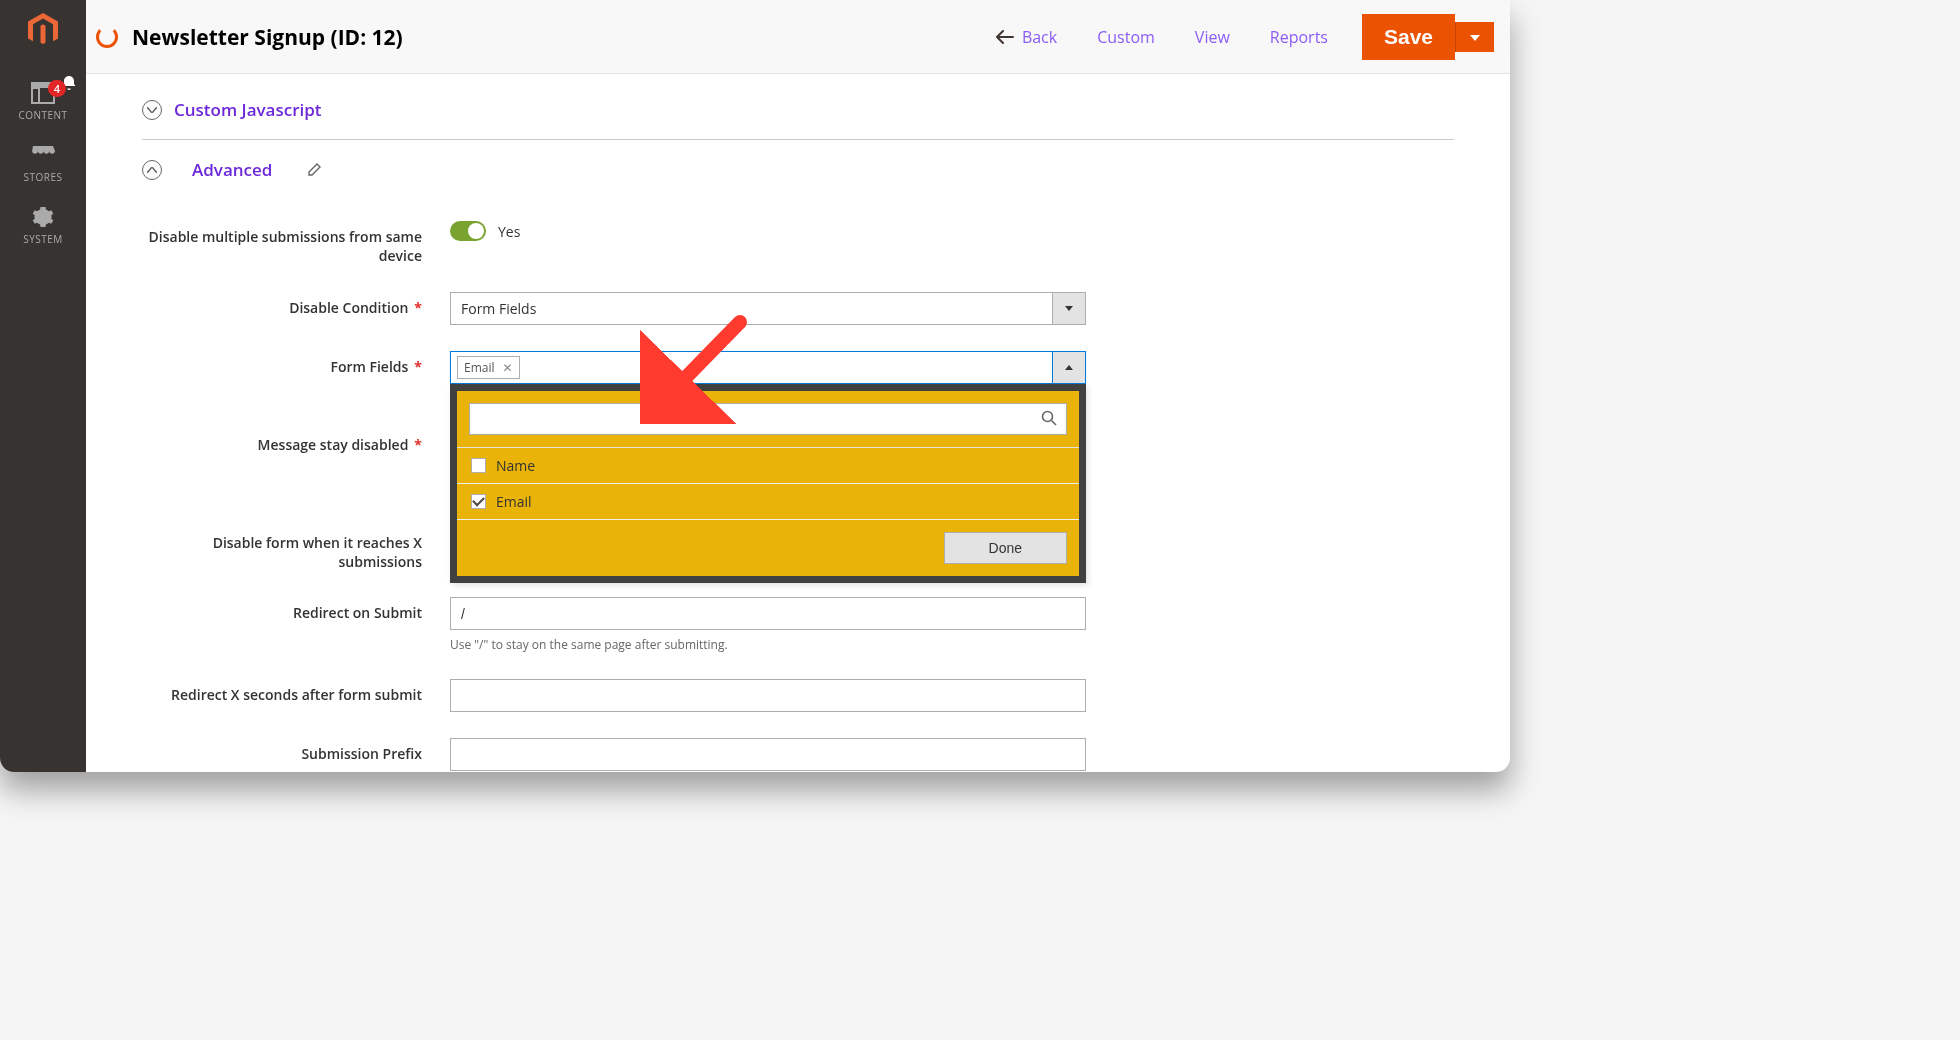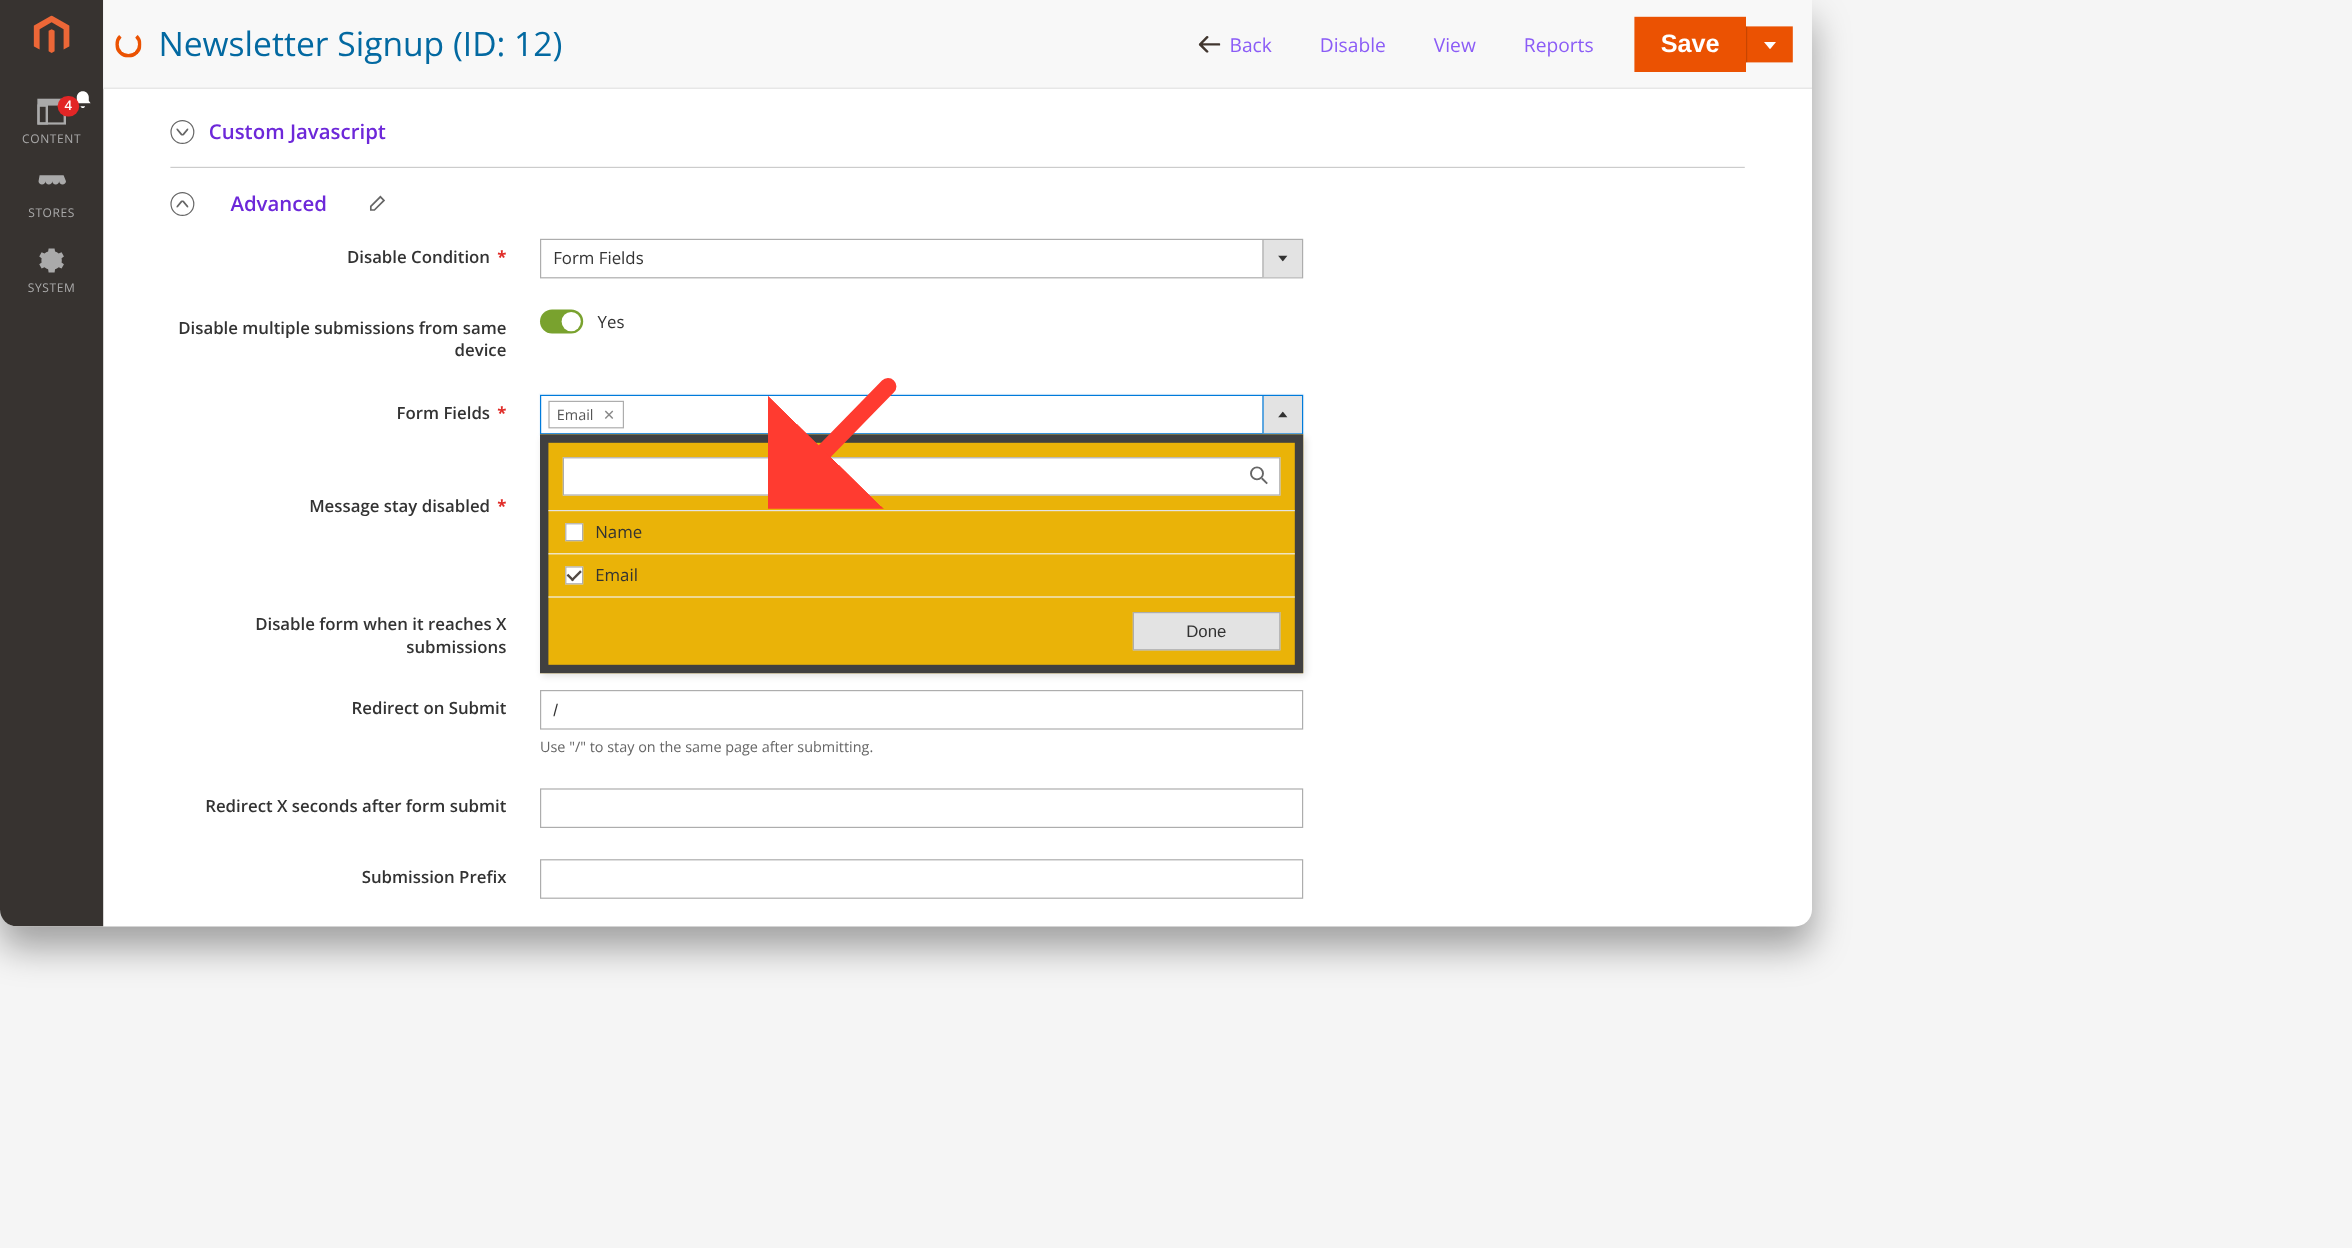--- a/index.html
+++ b/index.html
@@ -81,23 +81,23 @@
     padding: 0 16px 0 10px;
   }
   .spinner {
     width: 22px; height: 22px;
     border: 3px solid #eb5202;
     border-top-color: transparent;
     border-radius: 50%;
     margin-right: 14px;
   }
   .page-title {
-    font-size: 28px;
-    font-weight: 400;
-    color: #0369a1;
+    font-size: 21px;
+    font-weight: 700;
+    color: #000000;
     flex: 1;
   }
   .header-actions {
     display: flex;
     align-items: center;
     gap: 0;
   }
   .header-actions .text-action {
     font-size: 16px;
     color: #8b5cf6;
@@ -384,21 +384,21 @@
     <div class="spinner"></div>
     <div class="page-title">Newsletter Signup (ID: 12)</div>
     <div class="header-actions">
       <div class="text-action">
         <svg width="18" height="14" viewBox="0 0 18 14">
             <path d="M7 1L1 7l6 6M1 7h16" stroke="#41362f" stroke-width="2" fill="none" stroke-linecap="round"></path>
           </svg>
         <span>Back</span>
       </div>
       <div class="text-action">
-          <span>Disable</span>
+          <span>Custom</span>
         </div>
       <div class="text-action">
           <span>View</span>
         </div>
       <div class="text-action">
           <span>Reports</span>
         </div>
       <button class="save-btn">Save</button>
       <div class="save-caret">
         <svg width="10" height="6" viewBox="0 0 10 6">
@@ -424,42 +424,42 @@
         <svg width="10" height="6" viewBox="0 0 10 6">
             <path d="M0 6l5-6 5 6" stroke="#666" stroke-width="1.5" fill="none"></path>
           </svg>
       </span>
       <span class="fieldset-title">Advanced</span>
       <span class="pencil-icon">
         <svg width="14" height="14" viewBox="0 0 14 14">
             <path d="M1 10l8-8 3 3-8 8H1v-3z" fill="none" stroke="#666" stroke-width="1.4"></path>
           </svg>
       </span>
+    </div>
+
+    <div class="form-row" style="margin-top:22px;">
+      <div class="form-label">Disable multiple submissions from same device</div>
+      <div class="form-control">
+        <div class="toggle">
+          <span class="toggle-switch"></span>
+          <span class="toggle-label">Yes</span>
+        </div>
+      </div>
     </div>
 
     <div class="form-row">
       <div class="form-label"><span>Disable Condition</span><span class="req">*</span></div>
       <div class="form-control">
         <div class="select-box">
           <span>Form Fields</span>
           <span class="select-caret">
             <svg width="8" height="5" viewBox="0 0 8 5">
                 <path d="M0 0l4 5 4-5z" fill="#333"></path>
               </svg>
           </span>
-        </div>
-      </div>
-    </div>
-
-    <div class="form-row" style="margin-top:22px;">
-      <div class="form-label">Disable multiple submissions from same device</div>
-      <div class="form-control">
-        <div class="toggle">
-          <span class="toggle-switch"></span>
-          <span class="toggle-label">Yes</span>
         </div>
       </div>
     </div>
 
     <div class="form-row" style="margin-bottom:10px;">
       <div class="form-label"><span>Form Fields</span><span class="req">*</span></div>
       <div class="multiselect-wrap">
         <div class="multiselect-box">
           <span class="tag">
             <span>Email</span>

